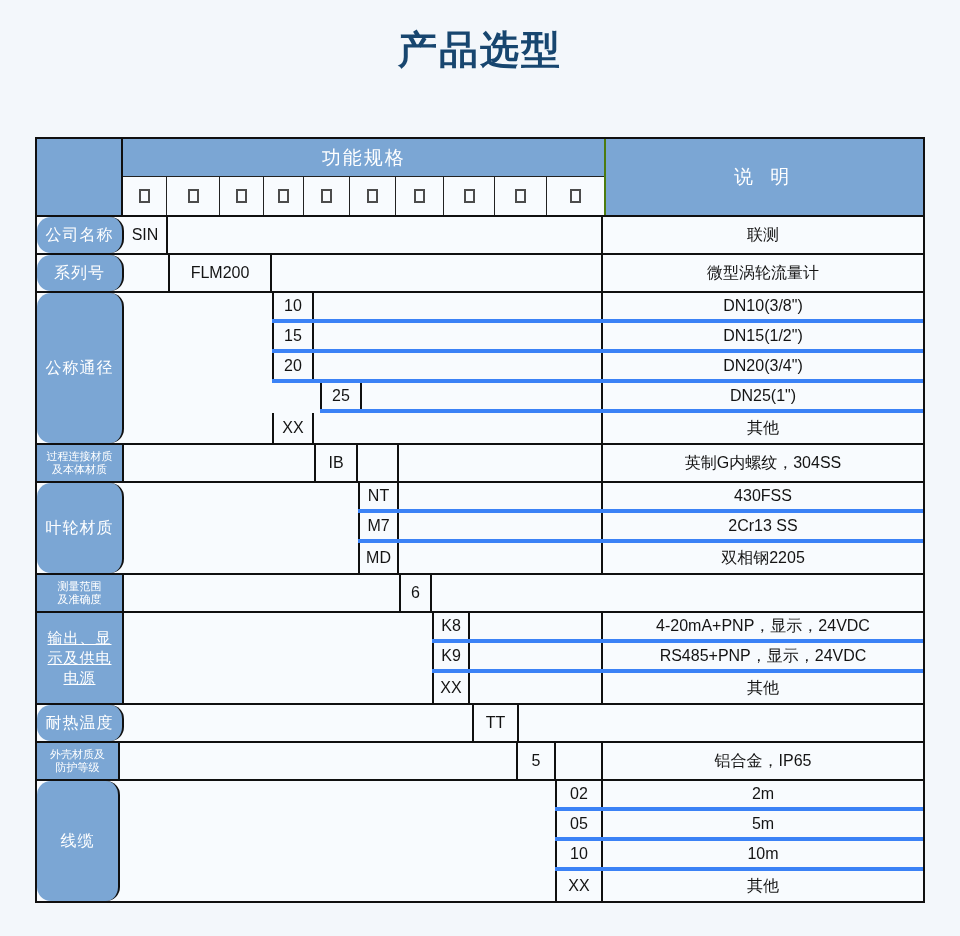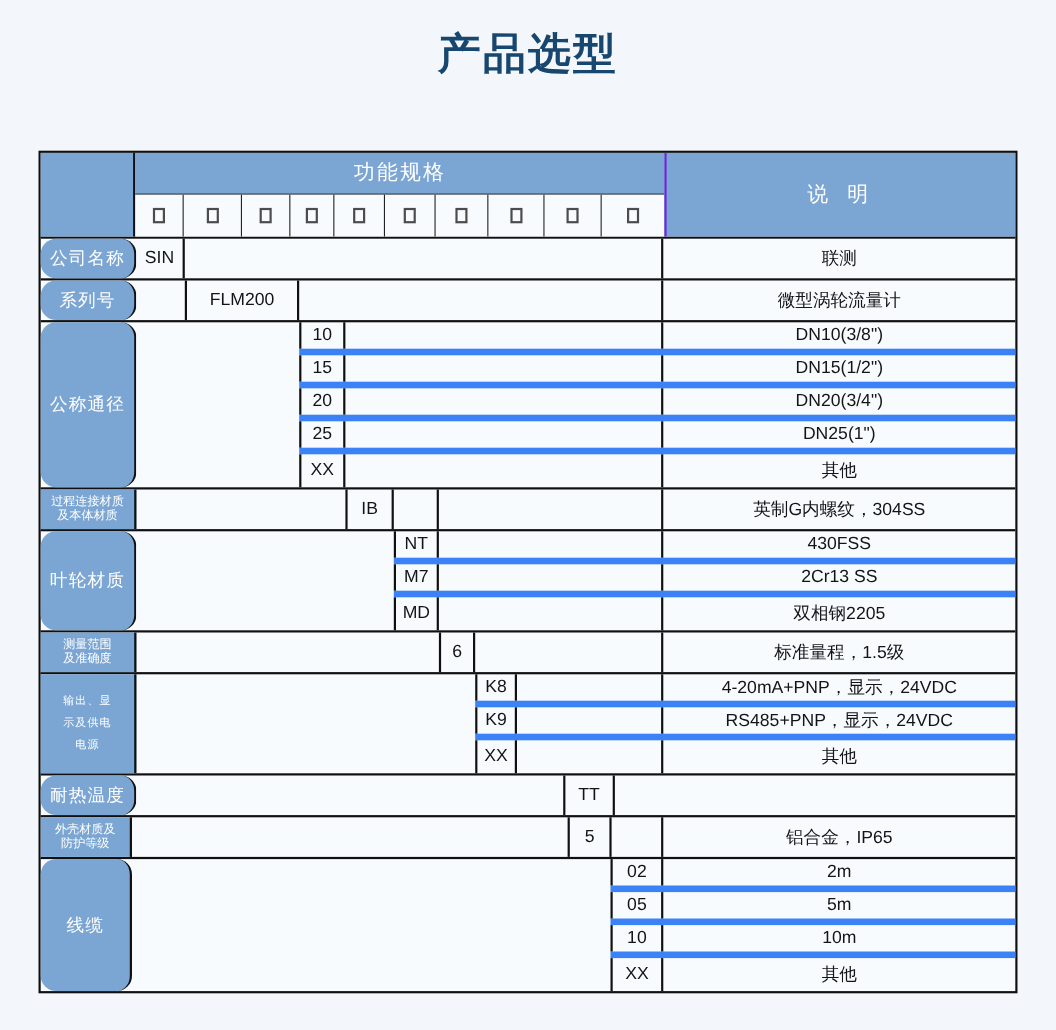--- a/index.html
+++ b/index.html
@@ -33,39 +33,39 @@
   .funcspec{
     height:38px;line-height:37px;text-align:center;
     font-size:19px;letter-spacing:2px;
     border-bottom:1px solid #222;
   }
   .cbrow{flex:1;display:flex;background:#f8fbfe;}
   .cb-cell{display:flex;align-items:center;justify-content:center;border-right:1px solid #222;}
   .cb-cell:last-child{border-right:none;}
   .cb{display:inline-block;width:11px;height:14px;border:2px solid #4c4c4c;background:transparent;}
   .desc-head{
-    width:322px;border-left:2px solid #6d28d9;
+    width:322px;border-left:2px solid #4d7c0f;
     display:flex;align-items:center;justify-content:center;
     font-size:19px;letter-spacing:6px;
   }
   
   .group{display:flex;border-top:2px solid #101010;}
   .lab{
     width:87px;border-right:2px solid #101010;
     display:flex;flex-direction:column;align-items:center;justify-content:center;
     text-align:center;
   }
   .lab.normal{font-size:16px;letter-spacing:1px;border-radius:14px;}
   .lab.small{font-size:11px;line-height:13px;letter-spacing:0;}
-  .lab.medium{font-size:10px;line-height:20px;letter-spacing:1px;}
+  .lab.medium{font-size:15px;line-height:20px;letter-spacing:1px;text-decoration:underline;}
   .band{flex:1;display:flex;}
   .leftfill{flex:0 0 auto;}
   .subcol{flex:1;display:flex;flex-direction:column;}
   .subrow{display:flex;align-items:stretch;}
-  .subrow.sep{border-bottom:6px solid #3b82f6;}
+  .subrow.sep{border-bottom:4px solid #3b82f6;}
   .code{
     flex:0 0 auto;
     border-left:2px solid #101010;border-right:2px solid #101010;
     display:flex;align-items:center;justify-content:center;
     font-size:16px;color:#141414;
   }
   .code.no-left{border-left:none;}
   .code.no-right{border-right:none;}
   .after{flex:0 0 auto;border-right:2px solid #101010;}
   .after.no-right{border-right:none;}
@@ -168,21 +168,21 @@
               <div class="subrow sep" style="height: 30px;">
                 <div class="code" style="width: 42px;">15</div>
                 <div class="fill"></div>
                 <div class="desc">DN15(1/2")</div>
               </div>
               <div class="subrow sep" style="height: 30px;">
                 <div class="code" style="width: 42px;">20</div>
                 <div class="fill"></div>
                 <div class="desc">DN20(3/4")</div>
               </div>
-              <div class="subrow sep" style="height: 30px;">
+              <div class="subrow sep" style="height: 30px; margin-left: 48px;">
                 <div class="code" style="width: 42px;">25</div>
                 <div class="fill"></div>
                 <div class="desc">DN25(1")</div>
               </div>
               <div class="subrow" style="height: 30px;">
                 <div class="code" style="width: 42px;">XX</div>
                 <div class="fill"></div>
                 <div class="desc">其他</div>
               </div>
             </div>
@@ -234,21 +234,20 @@
           <div class="lab blue small">
             <div>测量范围</div>
             <div>及准确度</div>
           </div>
           <div class="band">
             <div class="leftfill" style="width: 275px;"></div>
             <div class="subcol">
               <div class="subrow" style="height: 36px;">
                 <div class="code" style="width: 33px;">6</div>
                 <div class="fill"></div>
-                <div class="desc">标准量程，1.5级</div>
               </div>
             </div>
           </div>
         </div>
         <div class="group">
           <div class="lab blue medium">
             <div>输出、显</div>
             <div>示及供电</div>
             <div>电源</div>
           </div>
@@ -273,21 +272,21 @@
             </div>
           </div>
         </div>
         <div class="group">
           <div class="lab blue normal">
             <div>耐热温度</div>
           </div>
           <div class="band">
             <div class="leftfill" style="width: 348px;"></div>
             <div class="subcol">
-              <div class="subrow" style="height: 36px; margin-left: 40px;">
+              <div class="subrow" style="height: 36px;">
                 <div class="code" style="width: 47px;">TT</div>
                 <div class="fill"></div>
               </div>
             </div>
           </div>
         </div>
         <div class="group">
           <div class="lab blue small">
             <div>外壳材质及</div>
             <div>防护等级</div>

